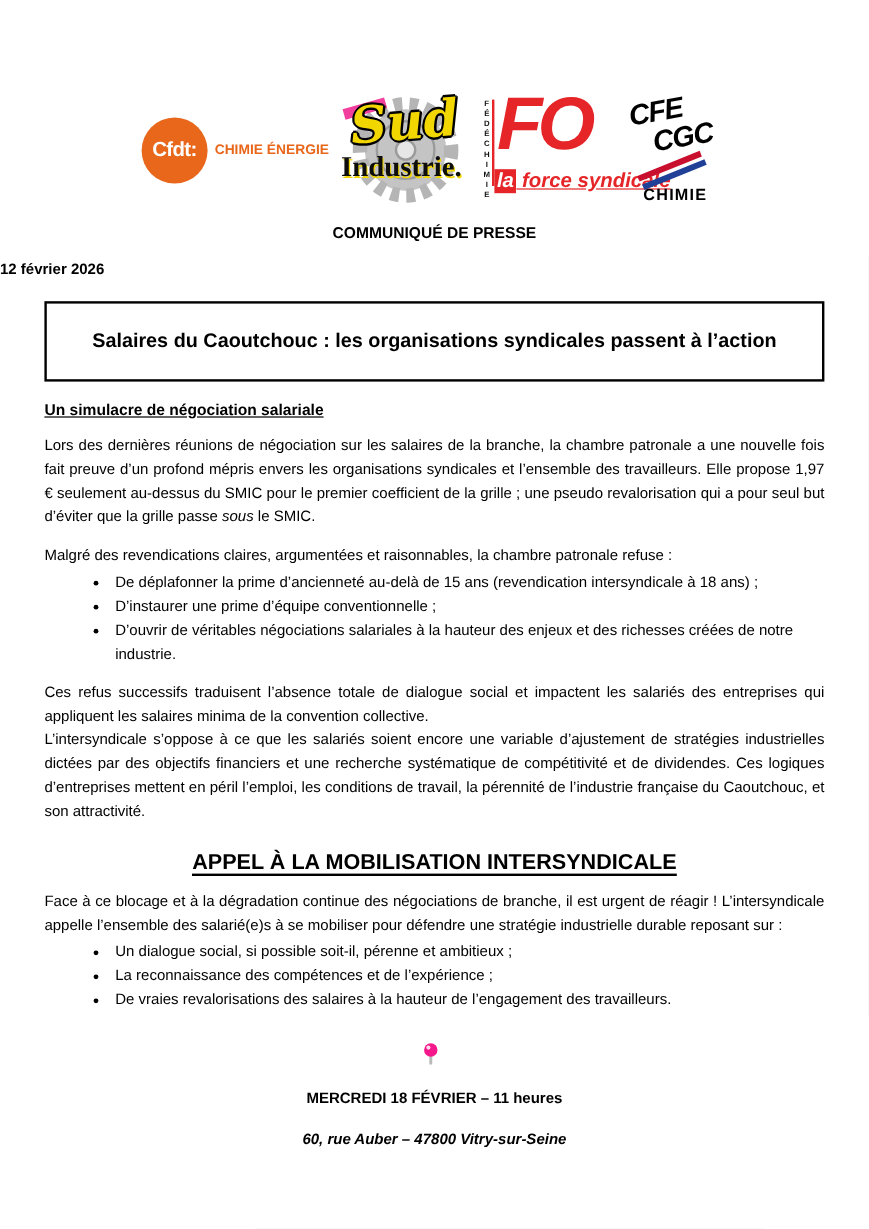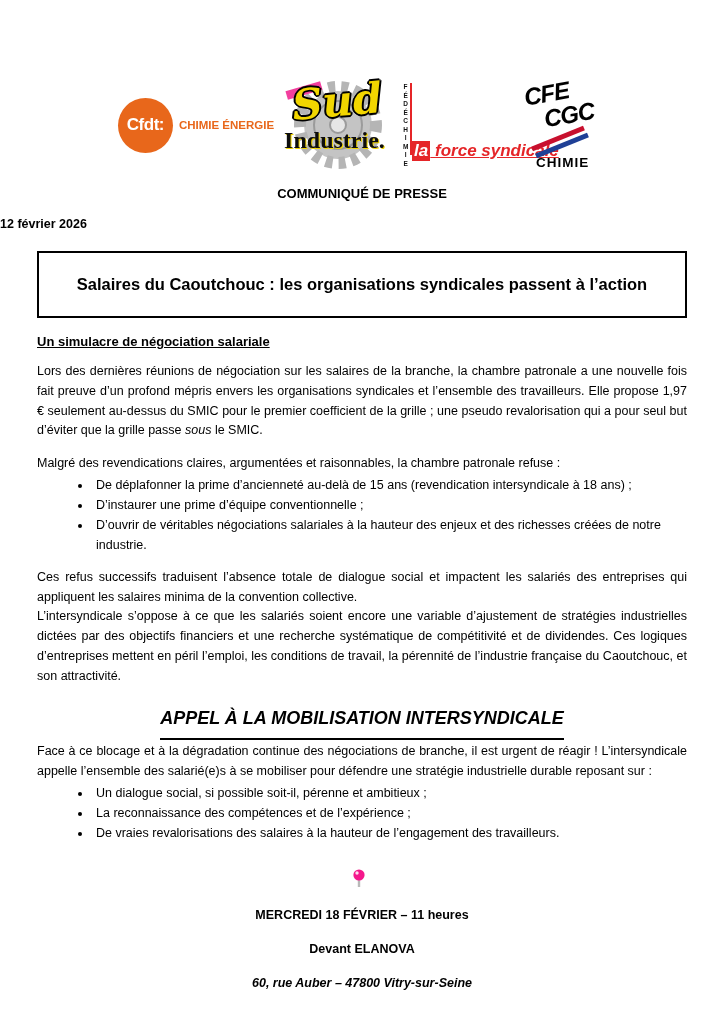--- a/index.html
+++ b/index.html
@@ -54,21 +54,21 @@
 
   .s1-heading { font-weight:bold; text-decoration:underline; font-size:13px; margin-top:16px; }
 
   p.body { font-size:12.5px; line-height:1.58; text-align:justify; margin:13px 0 0 0; }
   p.body.nogap { margin-top:0; }
 
   ul.bullets { margin:1px 0 0 0; padding-left:55px; font-size:12.5px; line-height:1.6; }
   ul.bullets li { padding-left:4px; }
 
   .s2-heading { text-align:center; margin-top:22px; font-size:18px; font-weight:bold; }
-  .s2-heading span { border-bottom:2px solid #000; padding-bottom:10px;font-style:italic; }
+  .s2-heading span { border-bottom:2px solid #000; padding-bottom:0; }
 
   .event-line { text-align:center; font-weight:bold; font-size:12.5px; margin-top:20px; }
   .event-line.first { margin-top:26px; }
   .event-line.italic { font-style:italic; }
   .pin { display:inline-block; vertical-align:-3px; margin-right:7px; }
 </style>
 </head>
 <body>
 
 <div class="page">
@@ -89,20 +89,21 @@
         <circle cx="48" cy="46" r="24" fill="none" stroke="#9b9b9b" stroke-width="2"></circle>
         <circle cx="48" cy="46" r="8" fill="#e6e6e6" stroke="#9b9b9b" stroke-width="2"></circle>
       </svg>
       <div class="sud-banner"></div>
       <div class="sud-word">Sud</div>
       <div class="sud-industrie">Industrie.</div>
     </div>
 
     <div class="fo">
       <div class="fo-fede">FÉDÉCHIMIE</div>
+      <div class="fo-word">FO</div>
       <div class="fo-tag"><span class="fo-la">la</span> <span>force syndicale</span></div>
     </div>
 
     <div class="cgc">
       <div class="cgc-cfe">CFE</div>
       <div class="cgc-cgc">CGC</div>
       <div class="cgc-stripe red"></div>
       <div class="cgc-stripe blue"></div>
       <div class="cgc-chimie">CHIMIE</div>
     </div>
@@ -143,17 +144,16 @@
     </ul>
 
     <div class="event-line first">
       <svg class="pin" width="12" height="19" viewBox="0 0 12 19">
         <line x1="6" y1="10" x2="6" y2="18" stroke="#b9b9b9" stroke-width="2.4"></line>
         <circle cx="6" cy="6" r="5.6" fill="#f5188c"></circle>
         <circle cx="4" cy="4" r="1.7" fill="#ffffff" opacity="0.85"></circle>
       </svg>
     </div>
     <div class="event-line">MERCREDI 18 FÉVRIER – 11 heures</div>
-    <div class="event-line">Devant ELANOVA</div>
     <div class="event-line italic">60, rue Auber – 47800 Vitry-sur-Seine</div>
 
   </div>
 </div>
 
 </body></html>

